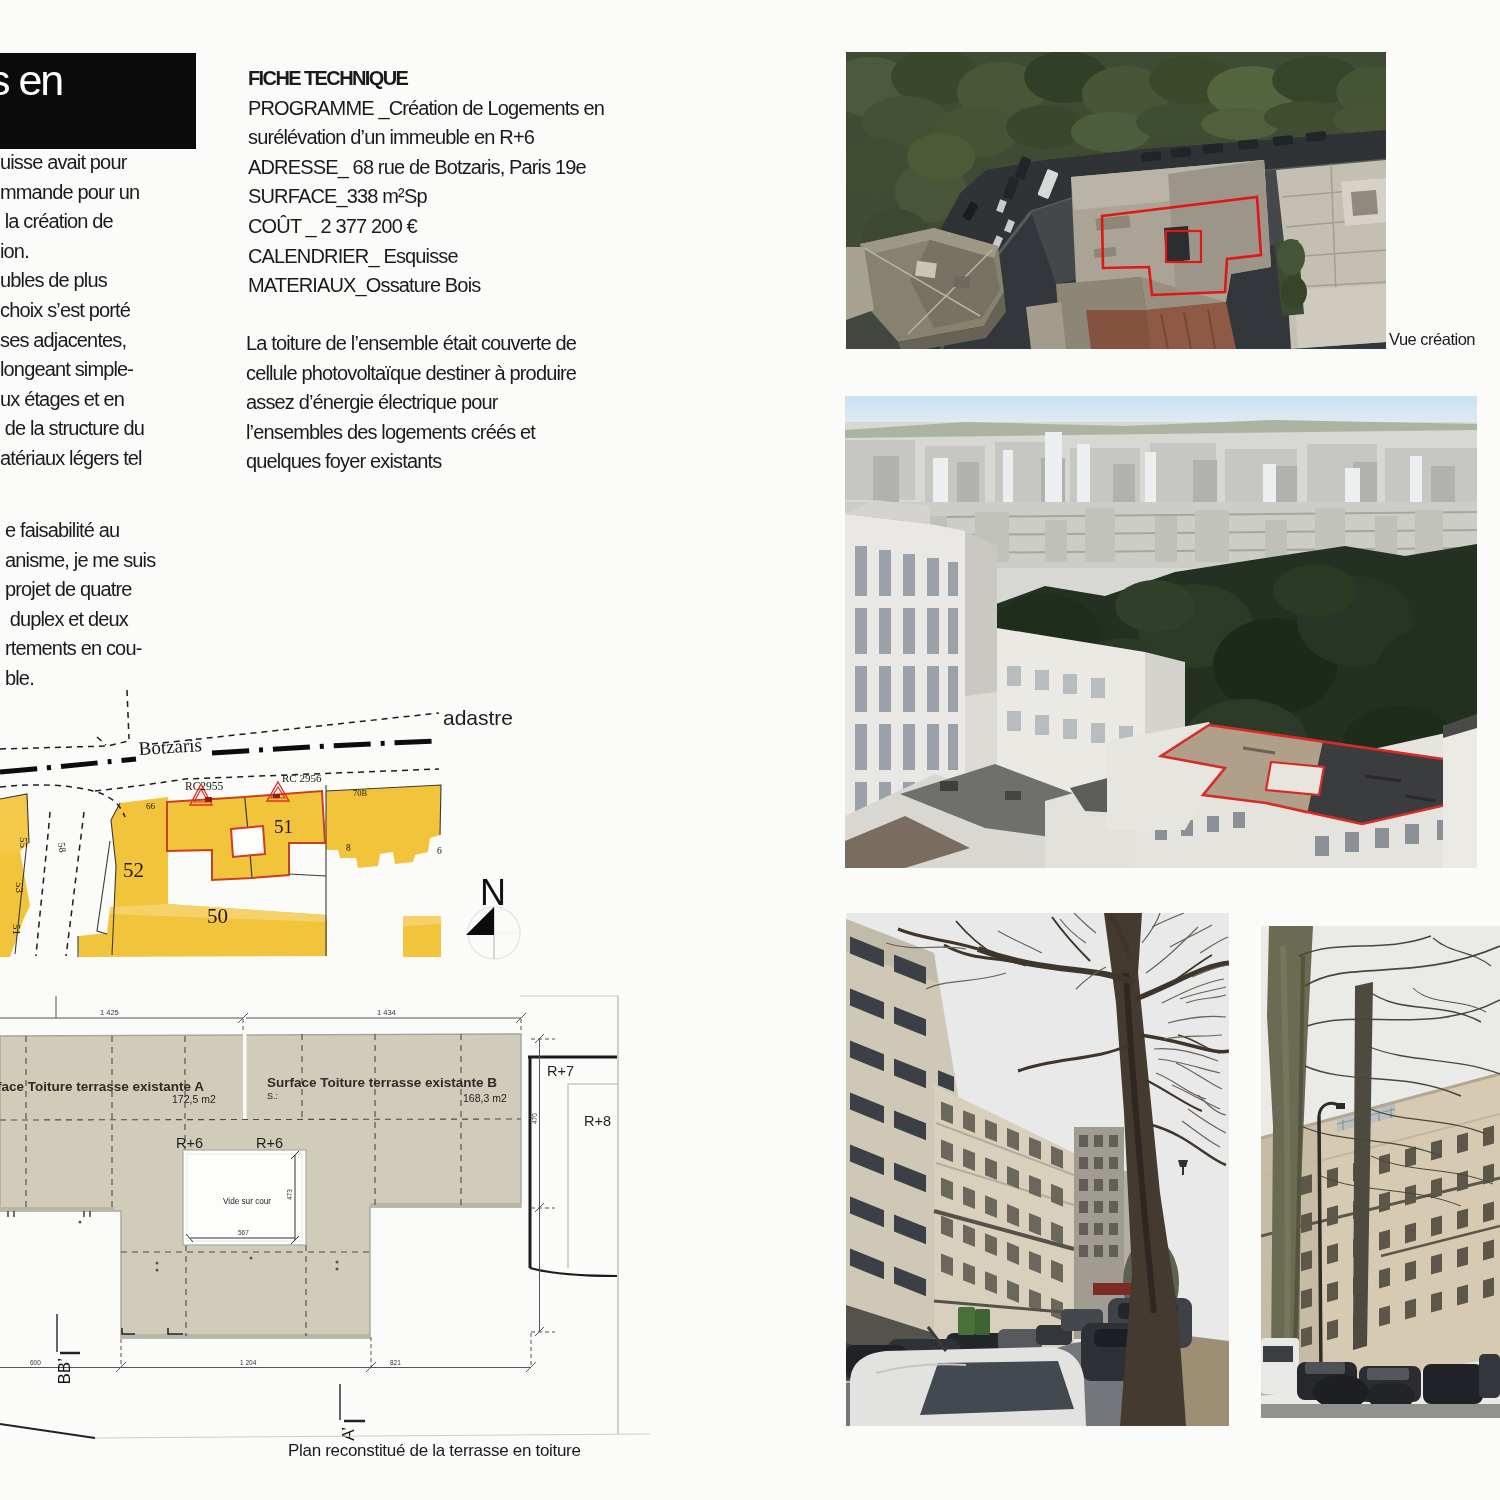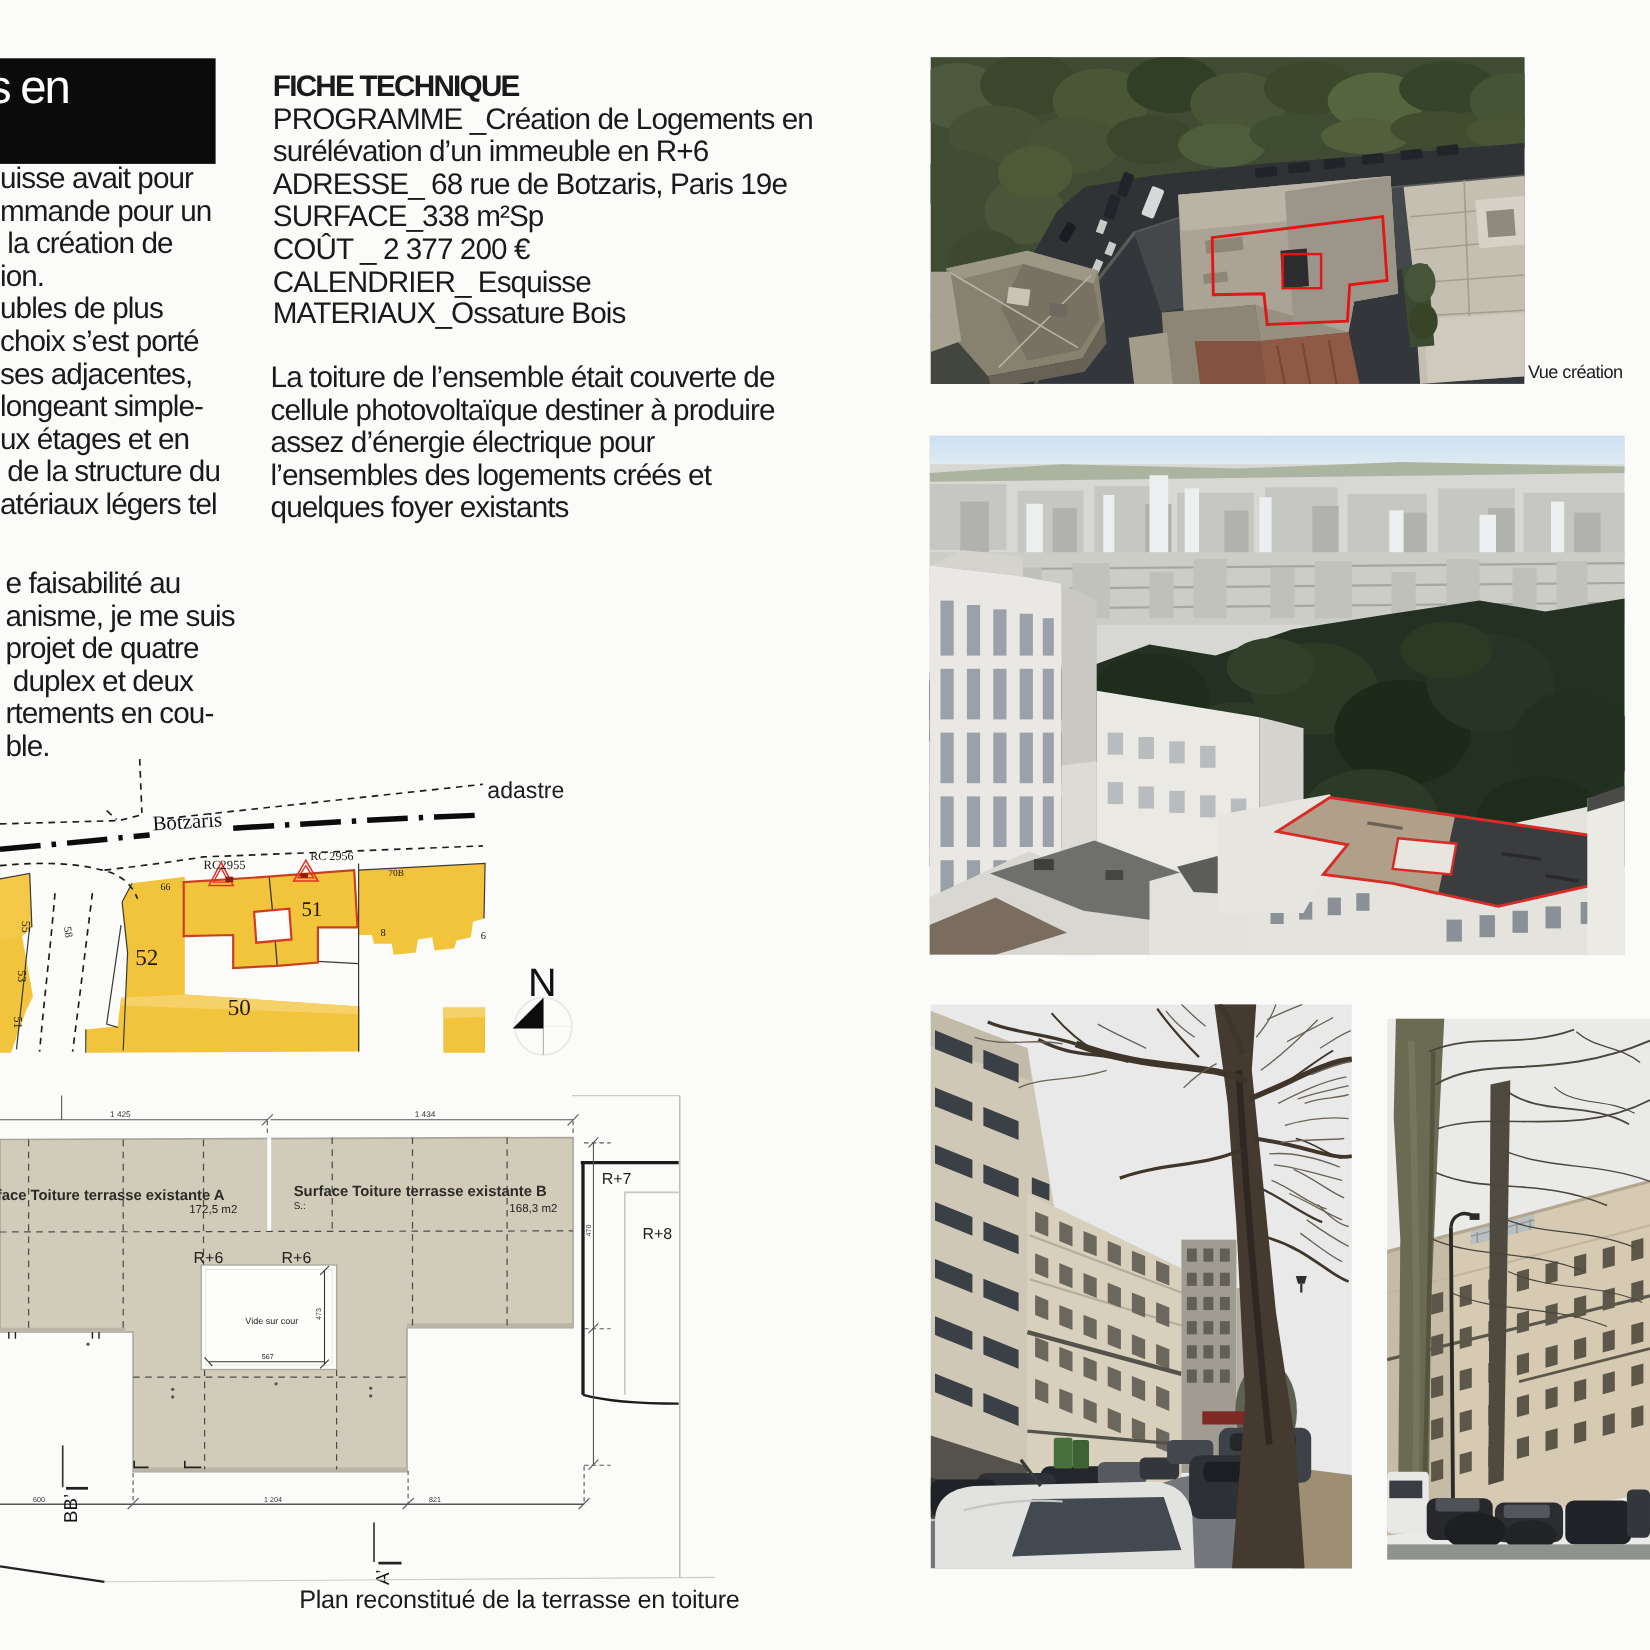--- a/index.html
+++ b/index.html
@@ -1,16 +1,16 @@
 <!DOCTYPE html>
 <html><head><meta charset="utf-8"><style>
 html,body{margin:0;padding:0}
 body{width:1500px;height:1500px;position:relative;background:#fbfbfa;font-family:"Liberation Sans",sans-serif;overflow:hidden;color:#1a1a1a}
 .abs{position:absolute;white-space:nowrap}
-.txt{font-size:27px;line-height:29.6px;letter-spacing:-0.85px;white-space:pre}
+.txt{font-size:20px;line-height:29.6px;letter-spacing:-0.85px;white-space:pre}
 </style></head><body>
 
 <div class="abs" style="left:0;top:53px;width:196px;height:96px;background:#0b0b0b"></div>
 
 <div class="abs" style="left:-11px;top:56px;color:#fff;font-size:43px;letter-spacing:-2px">s en</div>
 
 <div class="abs txt" style="left:0;top:148px">uisse avait pour
 mmande pour un
  la création de
 ion.
@@ -825,13 +825,13 @@
 <rect x="106" y="442" width="42" height="12" rx="3" fill="#53575c"></rect>
 
 <ellipse cx="80" cy="466" rx="28" ry="17" fill="#1d1f22"></ellipse>
 <ellipse cx="130" cy="470" rx="24" ry="14" fill="#222428"></ellipse>
 
 <rect x="0" y="478" width="239" height="14" fill="#90928f"></rect>
 </svg>
 
 <div class="abs" style="left:852px;top:1500px;font-size:28px;letter-spacing:-0.4px">Vues depuis la rue Botzaris</div>
 
-<div class="abs" style="left:272px;top:1441px;font-size:23px;letter-spacing:-0.3px">Plan reconstitué de la terrasse en toiture</div>
+<div class="abs" style="left:288px;top:1441px;font-size:17px;letter-spacing:-0.3px">Plan reconstitué de la terrasse en toiture</div>
 
 </body></html>

